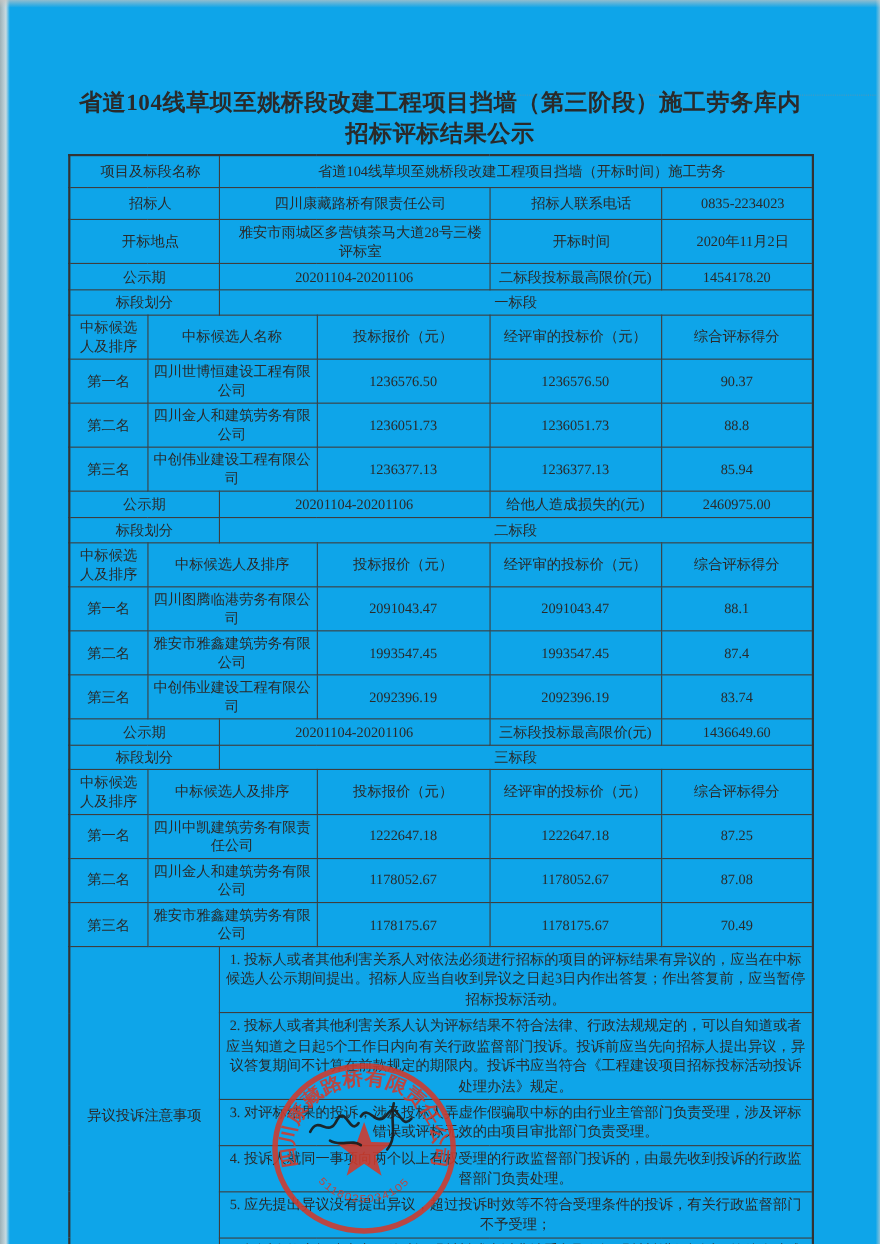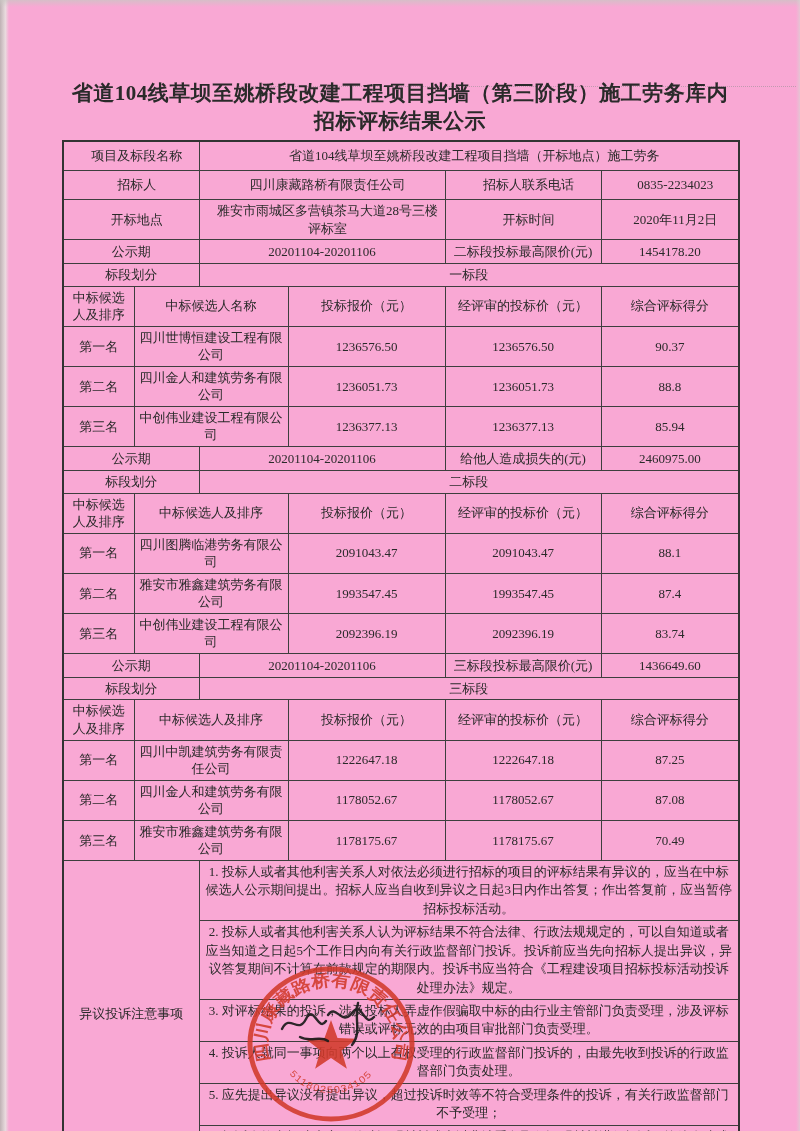--- a/index.html
+++ b/index.html
@@ -3,21 +3,21 @@
 <meta charset="utf-8">
 <style>
   html,body{margin:0;padding:0;}
   body{
     width:800px;height:1131px;
     background:#f7f5f2;
     font-family:"Liberation Serif","DejaVu Serif",serif;
     color:#2a2a2a;
     overflow:hidden;
   }
-  .paper{position:relative;width:800px;height:1131px;background:#f9a8d4;}
+  .paper{position:relative;width:800px;height:1131px;background:#0ea5e9;}
   .edge-left{position:absolute;left:0;top:0;bottom:0;width:9px;
     background:linear-gradient(to right,#b5b3af,#e6e4e0 60%,rgba(255,255,255,0));opacity:.85;}
   .edge-top{position:absolute;left:0;top:0;right:0;height:7px;
     background:linear-gradient(to bottom,#c9c7c3,rgba(255,255,255,0));opacity:.7;}
   .edge-right{position:absolute;right:0;top:0;bottom:0;width:4px;
     background:linear-gradient(to left,#d8d6d2,rgba(255,255,255,0));opacity:.6;}
   .dotline{position:absolute;top:86px;left:238px;width:558px;border-top:1px dotted #8d8d8d;opacity:.5;}
 
   .title{position:absolute;top:80px;left:62px;width:676px;margin:0;
     text-align:center;font-size:21px;font-weight:bold;line-height:1.32;letter-spacing:.5px;}
@@ -56,21 +56,21 @@
         <col style="width:65px">
         <col style="width:89px">
       <col style="width:157px">
         <col style="width:156px">
         <col style="width:138px">
     </colgroup>
     <tbody>
 
       <tr class="h28">
         <td colspan="2">项目及标段名称</td>
-        <td colspan="4" class="l">省道104线草坝至姚桥段改建工程项目挡墙（开标地点）施工劳务</td>
+        <td colspan="4" class="l">省道104线草坝至姚桥段改建工程项目挡墙（开标时间）施工劳务</td>
       </tr>
       <tr class="h28">
         <td colspan="2">招标人</td>
         <td colspan="2">四川康藏路桥有限责任公司</td>
         <td>招标人联系电话</td>
         <td>0835-2234023</td>
       </tr>
       <tr class="h28">
         <td colspan="2">开标地点</td>
         <td colspan="2">雅安市雨城区多营镇茶马大道28号三楼评标室</td>

